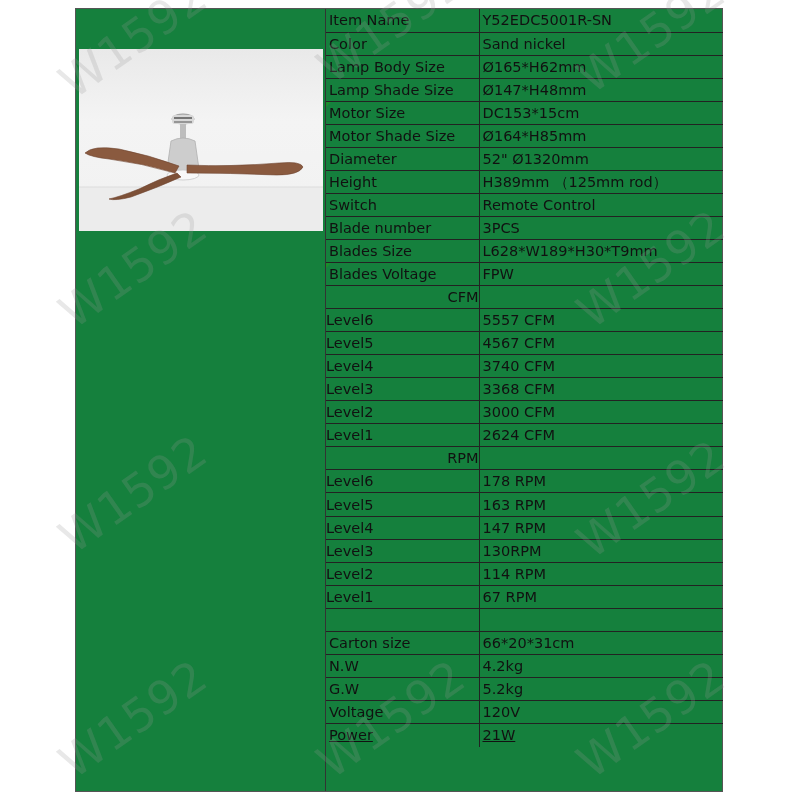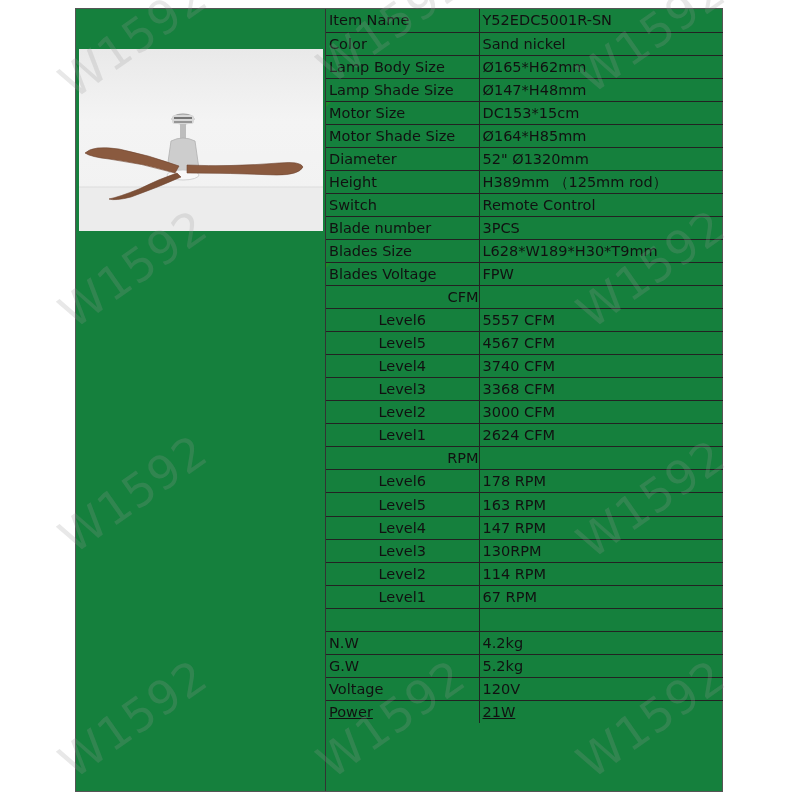--- a/index.html
+++ b/index.html
@@ -15,21 +15,21 @@
   .photo svg { position: absolute; left: 0; top: 0; }
   table.spec { position: absolute; left: 250px; top: 0; width: 397px;
                border-collapse: collapse; table-layout: fixed; }
   table.spec td { height: 23.06px; padding: 0 0 0 3px; border: 1px solid #222;
                   font-size: 14.5px; line-height: 22px; white-space: nowrap; overflow: hidden;
                   box-sizing: border-box; position: relative; }
   table.spec tr:first-child td { border-top: none; }
   table.spec tr:last-child td { border-bottom: none; text-decoration: underline; }
   table.spec td.k { width: 153px; border-left: none; }
   table.spec td.v { border-right: none; }
-  table.spec td.sub { padding-left: 0; text-align: center; }
+  table.spec td.sub { padding-left: 0; }
   table.spec td.subhead { padding-left: 0; text-align: right; }
   .mark { position: absolute; left: 0; top: 0; width: 0; height: 0;
           border-top: 5px solid #1a8f2a; border-right: 5px solid transparent; }
   .wm { position: absolute; font-size: 46px; color: rgba(150,150,150,0.22);
         transform: rotate(-35deg); transform-origin: left bottom; white-space: nowrap;
         pointer-events: none; letter-spacing: 1px; font-family: "DejaVu Sans", sans-serif; }
 </style>
 </head>
 <body>
 
@@ -169,20 +169,24 @@
       <tr>
         <td class="k sub">Level1</td>
         <td class="v">67 RPM</td>
       </tr>
 
       <tr>
         <td class="k"></td>
         <td class="v"></td>
       </tr>
 
+      <tr>
+        <td class="k">Carton size</td>
+        <td class="v">66*20*31cm</td>
+      </tr>
       <tr>
         <td class="k">N.W</td>
         <td class="v">4.2kg</td>
       </tr>
       <tr>
         <td class="k">G.W</td>
         <td class="v">5.2kg</td>
       </tr>
       <tr>
         <td class="k">Voltage</td>

